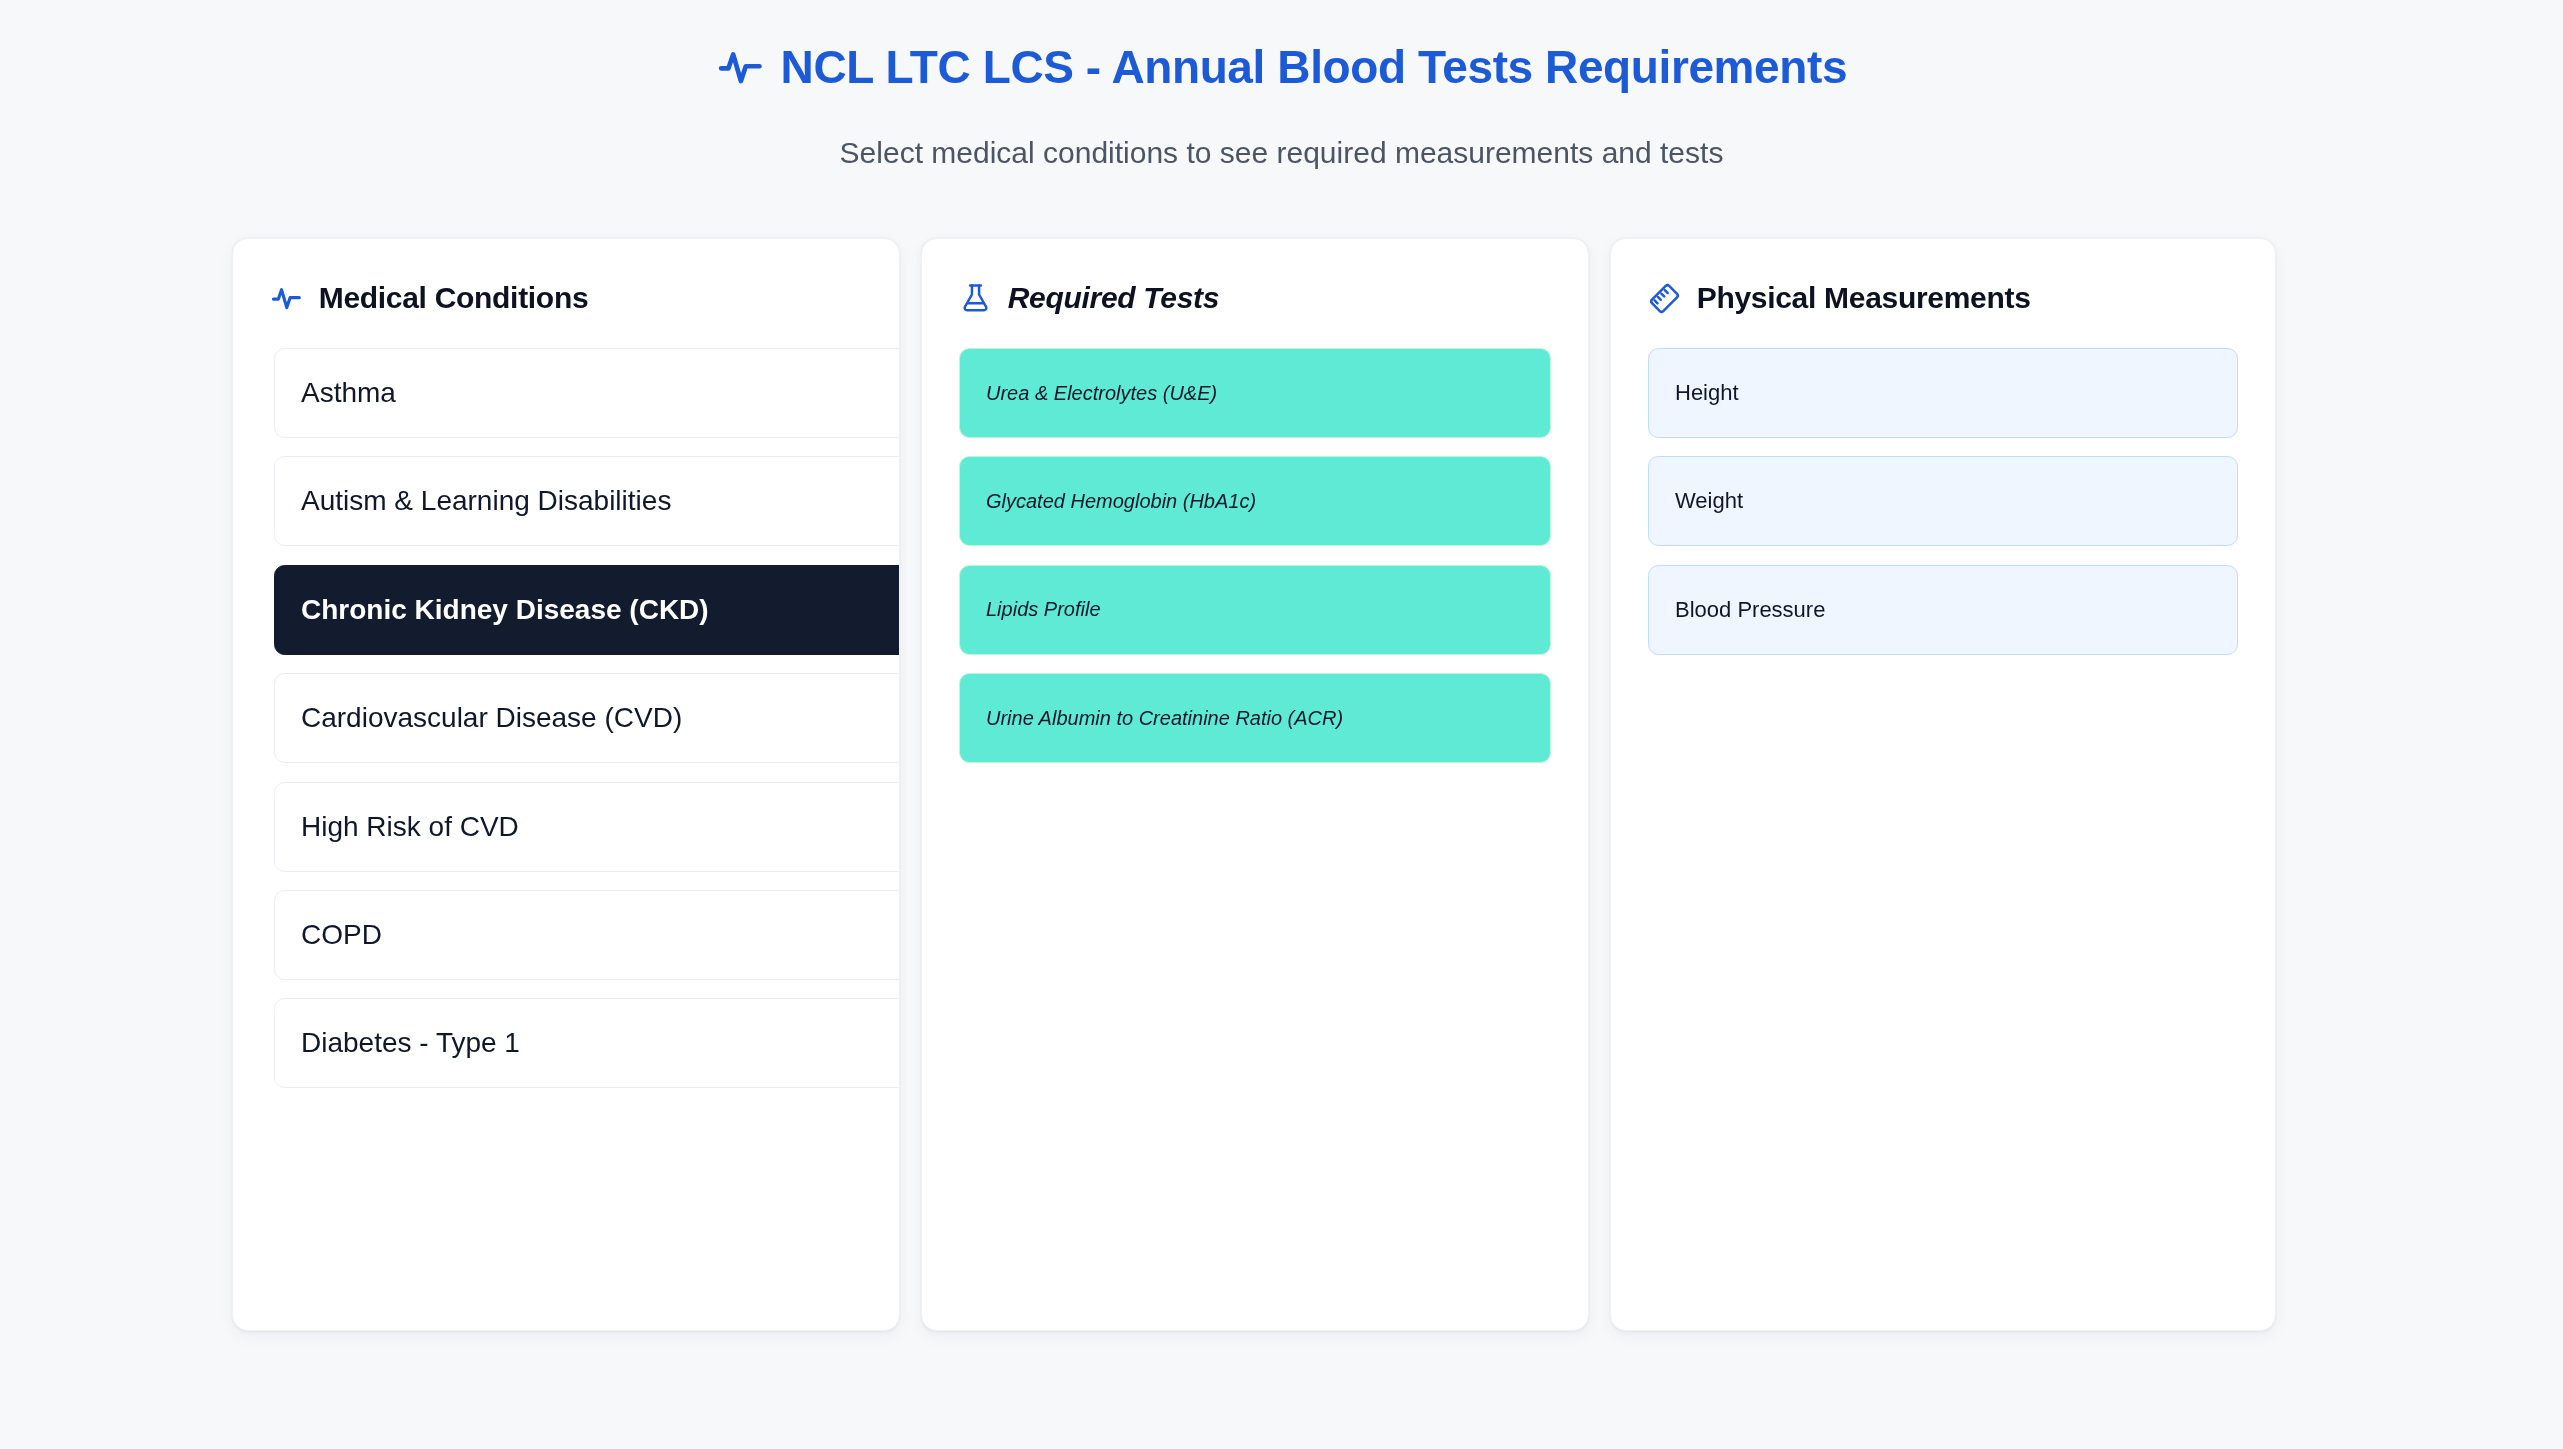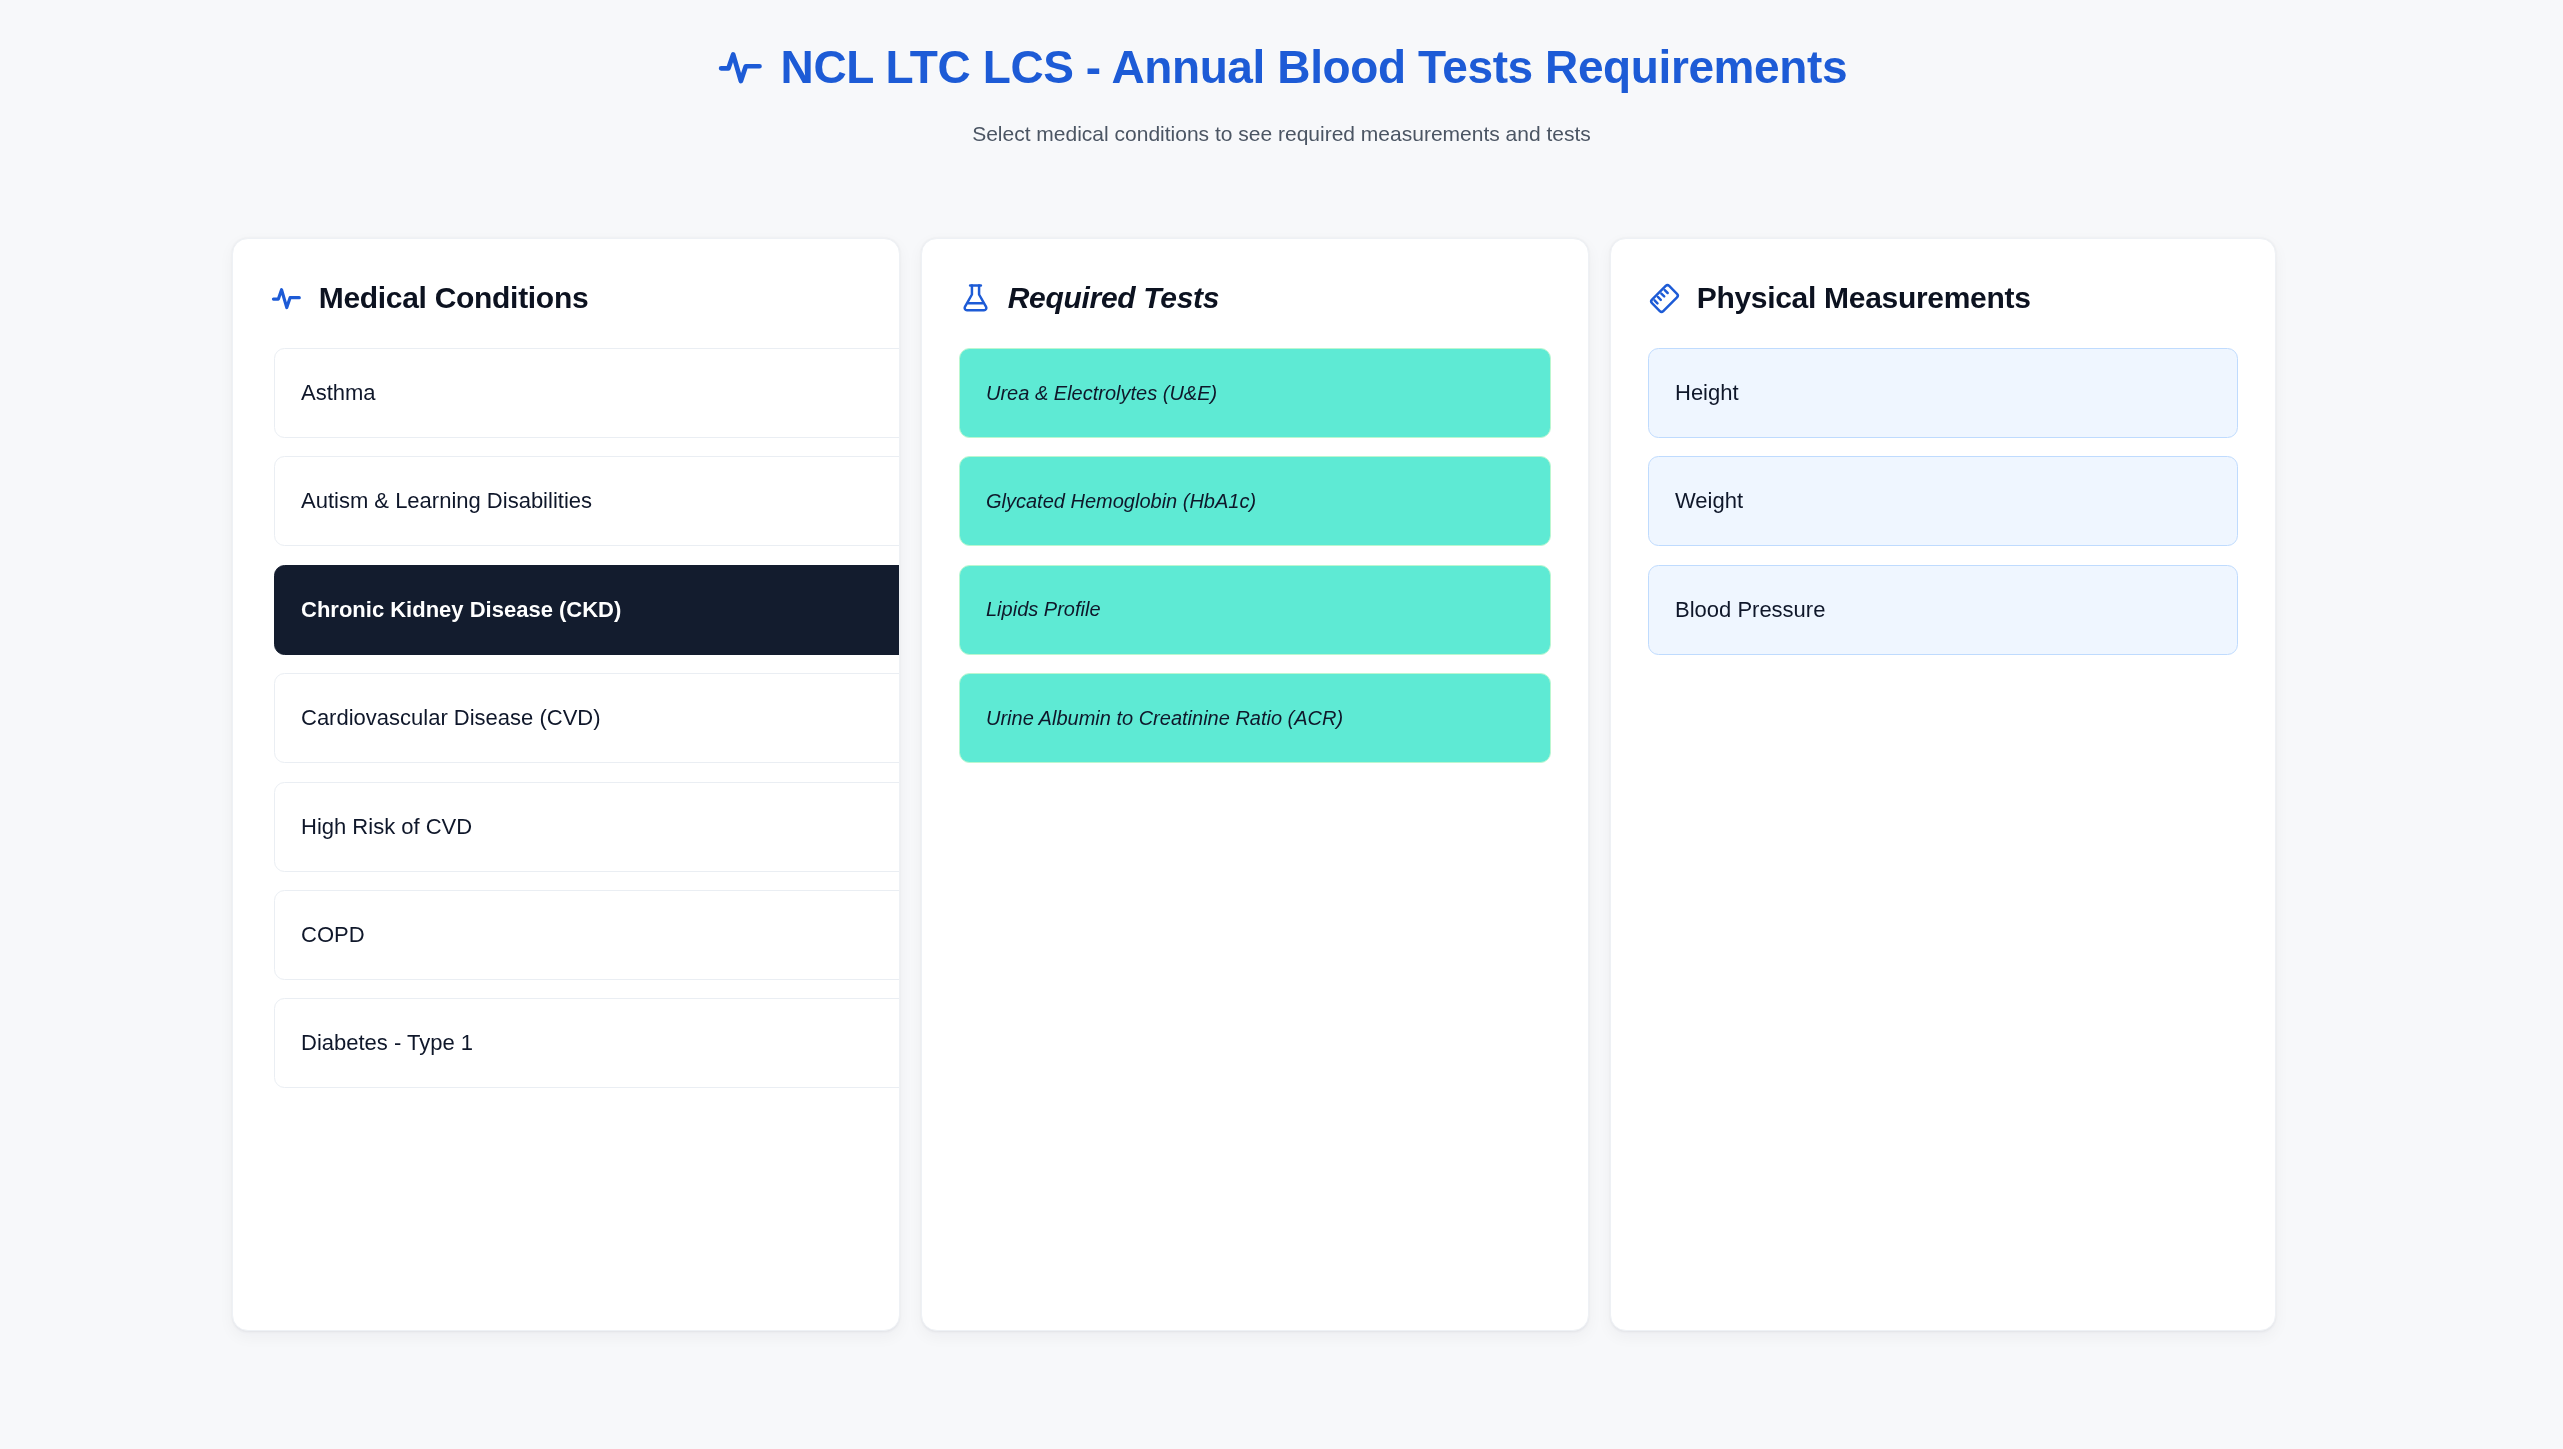--- a/index.html
+++ b/index.html
@@ -40,22 +40,22 @@
   .page-title {
     font-size: 46px;
     font-weight: bold;
     color: #1d5bd6;
     letter-spacing: -0.4px;
     line-height: 1.1;
     white-space: nowrap;
   }
 
   .page-subtitle {
-    margin-top: 29px;
-    font-size: 21px;
+    margin-top: 43px;
+    font-size: 30px;
     color: #4b5563;
     font-weight: normal;
   }
 
   
   .columns {
     position: absolute;
     left: 232px;
     top: 238px;
     width: 2103px;
@@ -101,21 +101,21 @@
     flex-direction: column;
     gap: 18.4px;
   }
 
   .cond-item {
     height: 90px;
     display: flex;
     align-items: center;
     padding: 0 26px;
     border-radius: 10.5px;
-    font-size: 22px;
+    font-size: 28px;
     font-weight: normal;
     cursor: pointer;
     white-space: nowrap;
     text-align: right;
   }
 
   .cond-item--off {
     background: #ffffff;
     border: 0.9px solid #eaeef3;
     color: #0f172a;

